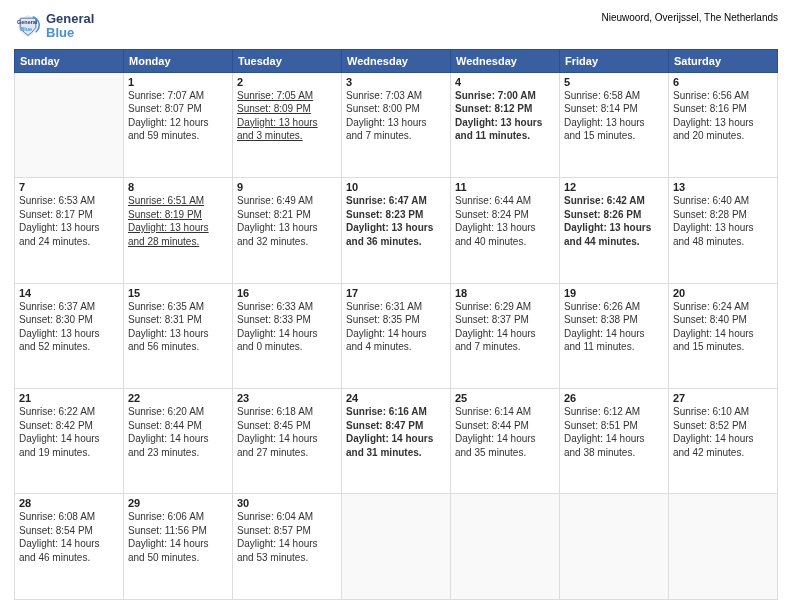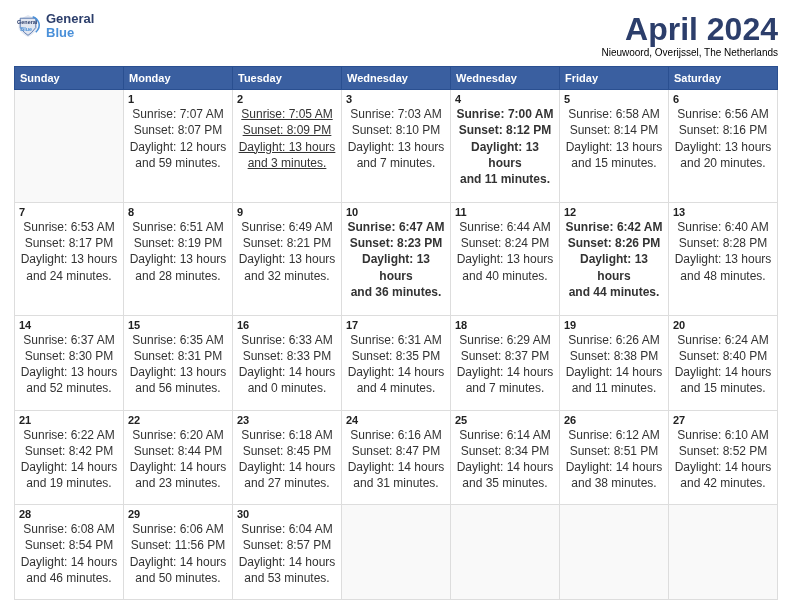--- a/index.html
+++ b/index.html
@@ -78,24 +78,23 @@
       min-height: 80px;
       color: #222;
     }
     .day-number {
       font-weight: bold;
       font-size: 11px;
       margin-bottom: 1px;
       display: block;
     }
     .day-info {
-      font-size: 12px;
+      font-size: 10px;
       color: #333;
       line-height: 1.35;
-      text-align: center;
     }
     .empty-cell {
       background: #f9f9f9;
     }
     table {
       width: 100%;
       border-collapse: collapse;
       table-layout: fixed;
     }
   </style>
@@ -114,21 +113,20 @@
         <path d="M24 6 Q30 8 32 14 Q34 20 28 26" fill="none" stroke="#4a90d9" stroke-width="2"></path>
       </svg>
       <div>
         <div class="logo-text">
           <div>General</div>
           <div><span>Blue</span></div>
         </div>
       </div>
     </div>
     <div class="title-block">
-      <div class="main-title">April 2024</div>
       <div class="subtitle">Nieuwoord, Overijssel, The Netherlands</div>
     </div>
   </div>
 
   <table class="calendar">
     <thead>
       <tr>
         <th>Sunday</th>
         <th>Monday</th>
         <th>Tuesday</th>
@@ -151,21 +149,21 @@
           <td>
             <span class="day-number">2</span>
             <div class="day-info" style="white-space: pre-line; text-decoration: underline;">Sunrise: 7:05 AM
 Sunset: 8:09 PM
 Daylight: 13 hours
 and 3 minutes.</div>
           </td>
           <td>
             <span class="day-number">3</span>
             <div class="day-info" style="white-space: pre-line;">Sunrise: 7:03 AM
-Sunset: 8:10 PM
+Sunset: 8:00 PM
 Daylight: 13 hours
 and 7 minutes.</div>
           </td>
           <td>
             <span class="day-number">4</span>
             <div class="day-info" style="white-space: pre-line; font-weight: bold;">Sunrise: 7:00 AM
 Sunset: 8:12 PM
 Daylight: 13 hours
 and 11 minutes.</div>
           </td>
@@ -187,21 +185,21 @@
         <tr>
           <td>
             <span class="day-number">7</span>
             <div class="day-info" style="white-space: pre-line;">Sunrise: 6:53 AM
 Sunset: 8:17 PM
 Daylight: 13 hours
 and 24 minutes.</div>
           </td>
           <td>
             <span class="day-number">8</span>
-            <div class="day-info" style="white-space: pre-line;">Sunrise: 6:51 AM
+            <div class="day-info" style="white-space: pre-line; text-decoration: underline;">Sunrise: 6:51 AM
 Sunset: 8:19 PM
 Daylight: 13 hours
 and 28 minutes.</div>
           </td>
           <td>
             <span class="day-number">9</span>
             <div class="day-info" style="white-space: pre-line;">Sunrise: 6:49 AM
 Sunset: 8:21 PM
 Daylight: 13 hours
 and 32 minutes.</div>
@@ -303,29 +301,29 @@
           </td>
           <td>
             <span class="day-number">23</span>
             <div class="day-info" style="white-space: pre-line;">Sunrise: 6:18 AM
 Sunset: 8:45 PM
 Daylight: 14 hours
 and 27 minutes.</div>
           </td>
           <td>
             <span class="day-number">24</span>
-            <div class="day-info" style="white-space: pre-line;">Sunrise: 6:16 AM
+            <div class="day-info" style="white-space: pre-line; font-weight: bold;">Sunrise: 6:16 AM
 Sunset: 8:47 PM
 Daylight: 14 hours
 and 31 minutes.</div>
           </td>
           <td>
             <span class="day-number">25</span>
             <div class="day-info" style="white-space: pre-line;">Sunrise: 6:14 AM
-Sunset: 8:34 PM
+Sunset: 8:44 PM
 Daylight: 14 hours
 and 35 minutes.</div>
           </td>
           <td>
             <span class="day-number">26</span>
             <div class="day-info" style="white-space: pre-line;">Sunrise: 6:12 AM
 Sunset: 8:51 PM
 Daylight: 14 hours
 and 38 minutes.</div>
           </td>

